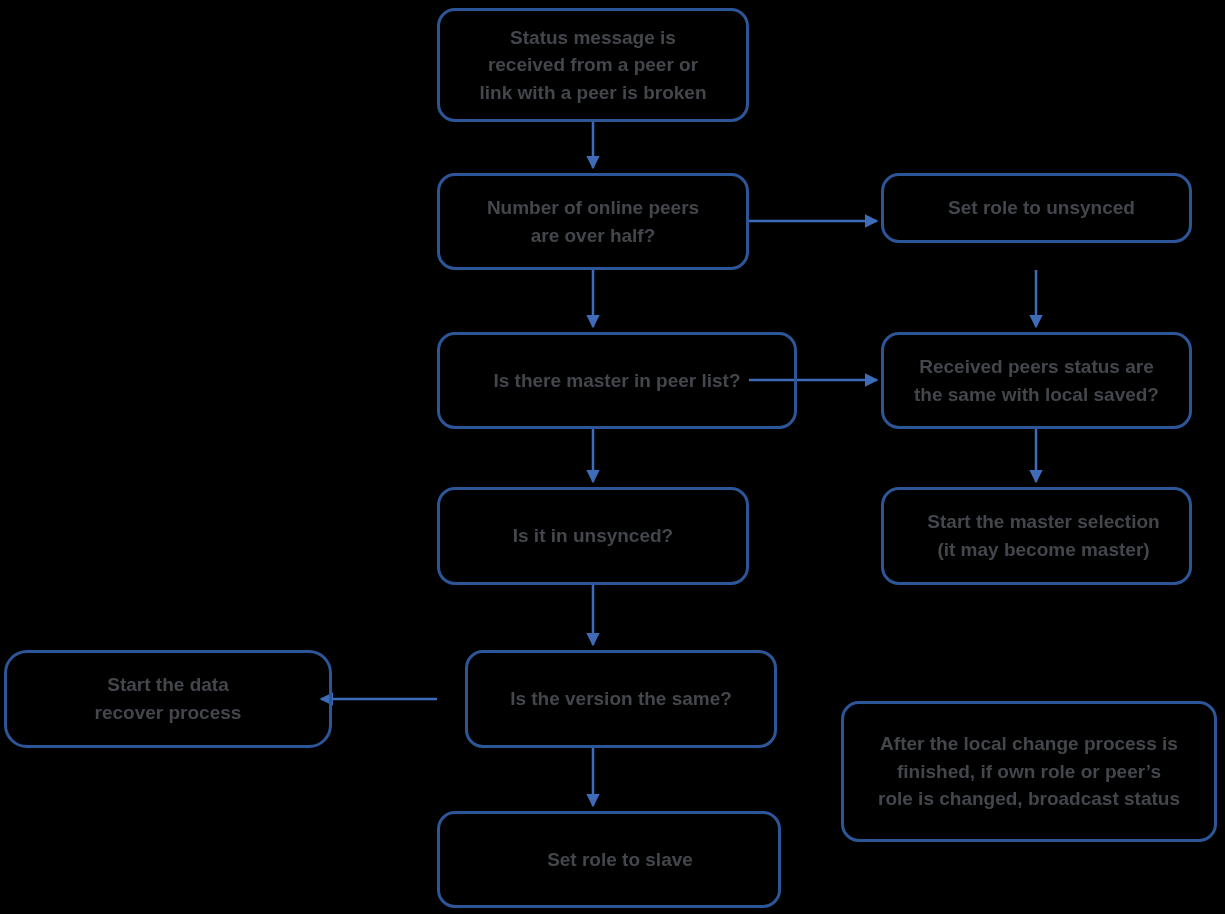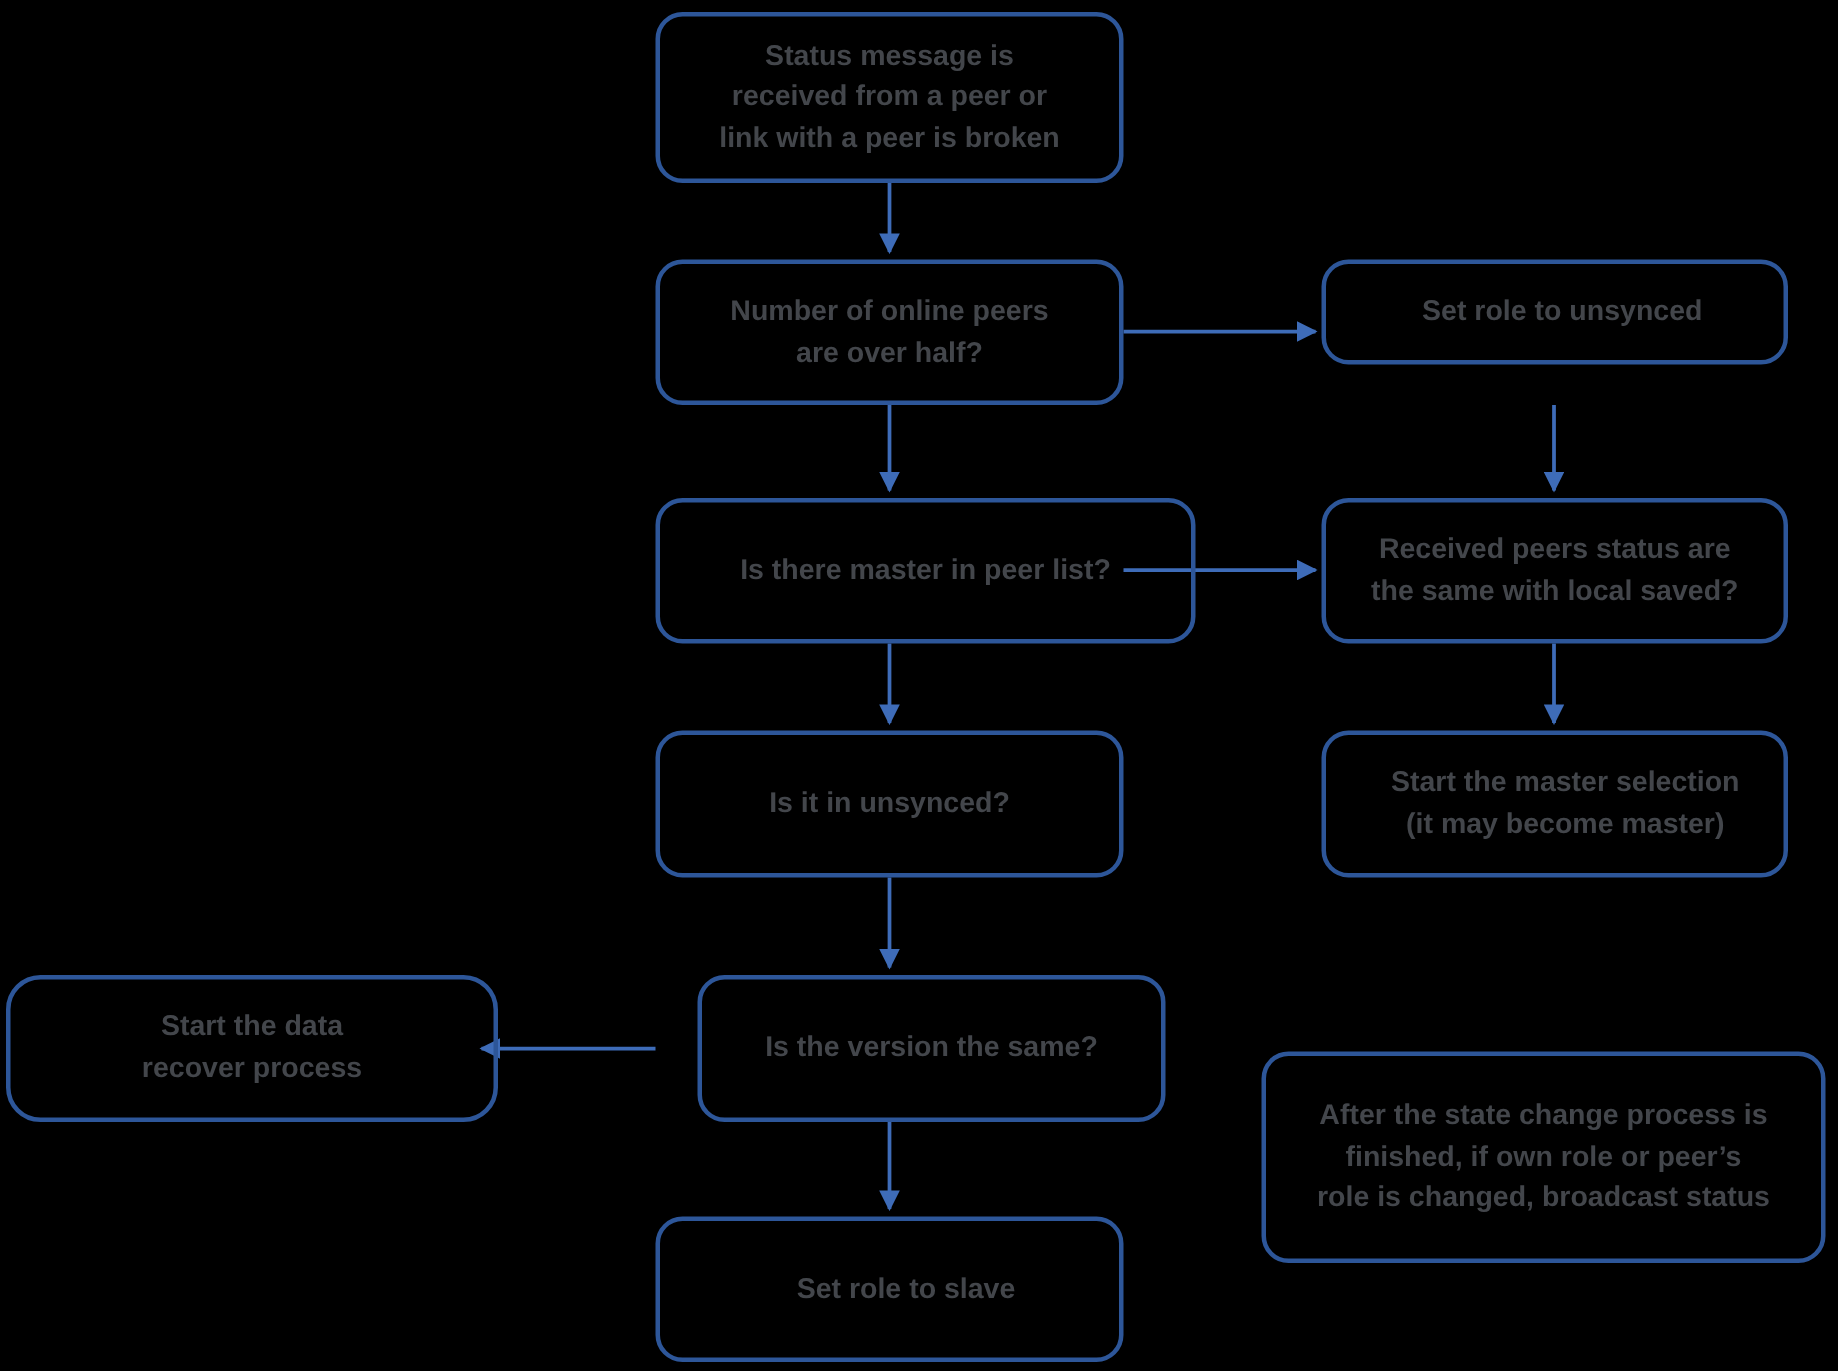--- a/index.html
+++ b/index.html
@@ -34,21 +34,21 @@
   }
   #node-status-message      {left:437px; top:8px;   width:312px; height:114px;}
   #node-online-peers        {left:437px; top:173px; width:312px; height:97px;}
   #node-set-role-unsynced   {left:881px; top:173px; width:311px; height:70px;padding-left:20px;}
   #node-master-in-peer-list {left:437px; top:332px; width:360px; height:97px;}
   #node-received-status-same{left:881px; top:332px; width:311px; height:97px;}
   #node-is-in-unsynced      {left:437px; top:487px; width:312px; height:98px;}
   #node-master-selection    {left:881px; top:487px; width:311px; height:98px;padding-left:24px;}
   #node-version-same        {left:437px; top:650px; width:312px; height:98px;margin-left:28px;}
   #node-data-recover        {left:4px;   top:650px; width:328px; height:98px;border-radius:23px;}
-  #node-set-role-slave      {left:437px; top:811px; width:312px; height:97px;padding-left:32px;}
+  #node-set-role-slave      {left:437px; top:811px; width:344px; height:97px;padding-left:32px;}
   #node-broadcast-note      {left:841px; top:701px; width:376px; height:141px;}
 </style>
 </head>
 <body>
 
 <div class="canvas" style="--bg: #000000; --border: #2d5699; --arrow: #3e6cb8; --text: #43464b;">
 
   <svg class="arrow-layer" width="1225" height="914" viewBox="0 0 1225 914">
     <defs>
       <marker id="ah" viewBox="0 0 10 10" refX="9" refY="5" markerWidth="5.5" markerHeight="5.5" orient="auto-start-reverse">
@@ -86,17 +86,17 @@
   <div class="flow-box" id="node-master-selection">Start the master selection
 (it may become master)</div>
 
   <div class="flow-box" id="node-version-same">Is the version the same?</div>
 
   <div class="flow-box" id="node-data-recover">Start the data
 recover process</div>
 
   <div class="flow-box" id="node-set-role-slave">Set role to slave</div>
 
-  <div class="flow-box" id="node-broadcast-note">After the state change process is
+  <div class="flow-box" id="node-broadcast-note">After the local change process is
 finished, if own role or peer’s
 role is changed, broadcast status</div>
 
 </div>
 
 </body></html>

